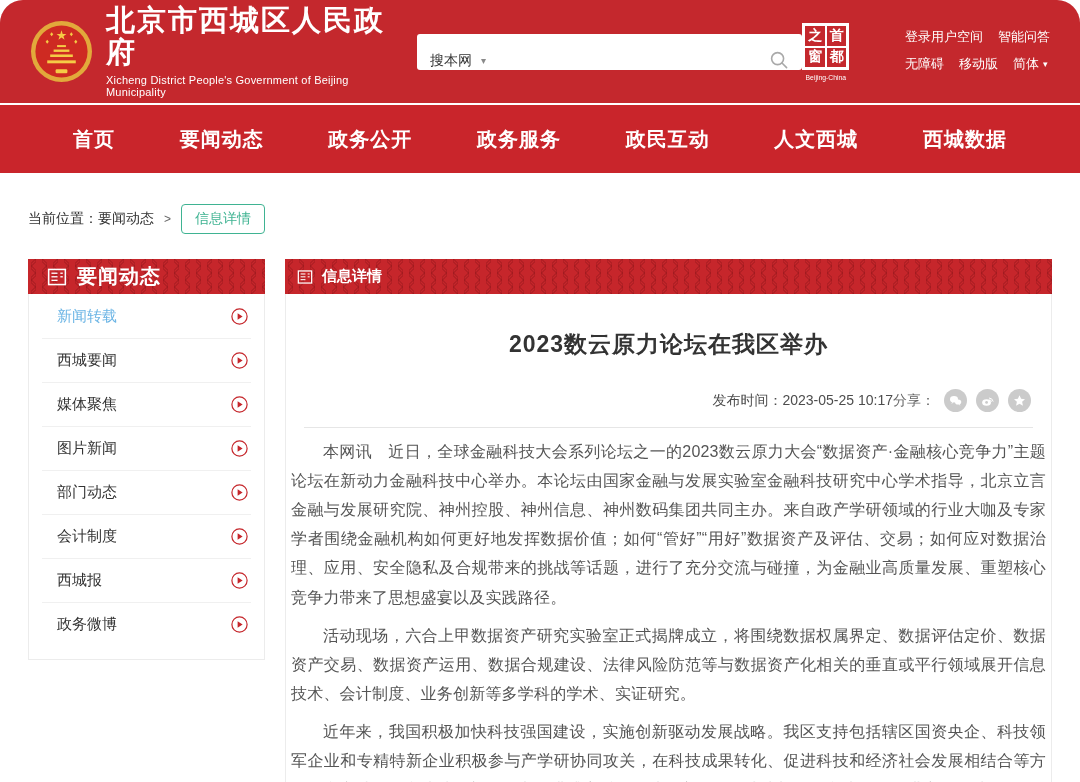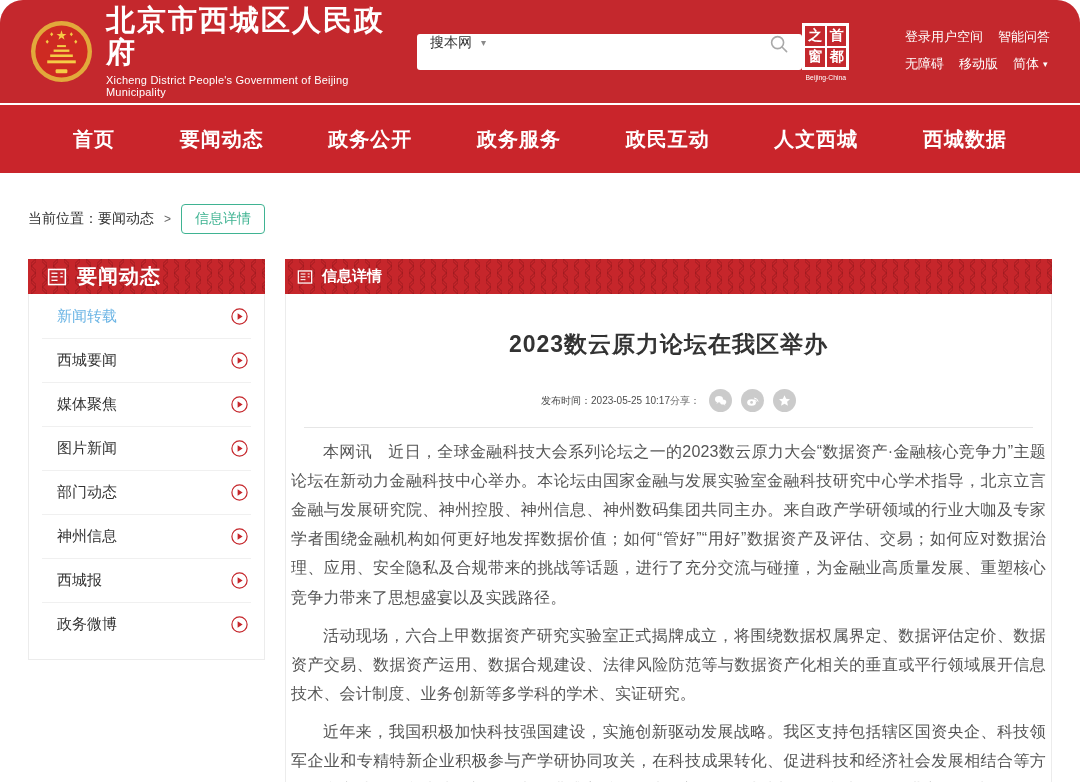--- a/index.html
+++ b/index.html
@@ -18,21 +18,21 @@
   .brand { display:flex; align-items:center; gap:13px; cursor:pointer; }
   .emblem { width:63px; height:63px; flex:0 0 auto; }
   .brand-text .site-title {
     color:#fff; font-size:29px; font-weight:bold; letter-spacing:2px; line-height:1.1;
   }
   .brand-text .site-subtitle {
     color:#fff; font-size:11px; margin-top:5px; letter-spacing:0.2px;
   }
   .search-box {
     width:400px; height:36px; background:#fff; border-radius:3px;
-    display:flex; align-items:flex-start; padding:0 13px; margin-left:16px;
+    display:flex; align-items:flex-end; padding:0 13px; margin-left:16px;
   }
   .search-scope { font-size:14px; color:#333; display:flex; align-items:center; gap:9px; cursor:pointer; white-space:nowrap; }
   .scope-caret { color:#8a8a8a; font-size:10px; }
   .search-input {
     flex:1; border:none; outline:none; height:30px; font-size:14px; margin-left:10px; background:transparent;
   }
   .search-btn { width:20px; height:20px; cursor:pointer; flex:0 0 auto; display:flex; }
   .header-right { margin-left:auto; display:flex; gap:15px; align-items:flex-start; padding-top:2px; }
   .stamp-block { text-align:center; cursor:pointer; }
   .stamp {
@@ -105,22 +105,22 @@
     height:35px; display:flex; align-items:center; gap:9px; padding-left:12px; color:#fff;
   }
   .main-head .head-title { font-size:15px; font-weight:bold; }
   .panel-body {
     border:1px solid #ECECEC; border-top:none; background:#fff; flex:1; padding-bottom:20px;
   }
   .article-title {
     margin-top:35px; text-align:center; font-size:23px; color:#333; font-weight:600; letter-spacing:1px;
   }
   .meta-row {
-    margin:29px 20px 0; display:flex; justify-content:center; align-items:center;
-    font-size:10px; color:#4d4d4d;
+    margin:29px 20px 0; display:flex; justify-content:flex-end; align-items:center;
+    font-size:14px; color:#4d4d4d;
   }
   .share-group { display:flex; align-items:center; gap:9px; color:#666; }
   .share-icon {
     width:23px; height:23px; border-radius:50%; background:#CBCBCB; cursor:pointer;
     display:flex; align-items:center; justify-content:center;
   }
   .meta-divider { margin:15px 18px 0; border-bottom:1px solid #E6E6E6; }
   .article-body { padding:9px 5px 10px; }
   .article-body p {
     text-indent:2em; font-size:16px; color:#555; line-height:1.82;
@@ -265,21 +265,21 @@
           <li class="sidebar-item">
             <span class="sidebar-item-label">部门动态</span>
             <span class="play-icon">
               <svg viewBox="0 0 17 17" width="17" height="17">
                 <circle cx="8.5" cy="8.5" r="7.6" fill="none" stroke="#C5262B" stroke-width="1.2"></circle>
                 <path d="M6.6 5.3 L11.6 8.5 L6.6 11.7 Z" fill="#C5262B"></path>
               </svg>
             </span>
           </li>
           <li class="sidebar-item">
-            <span class="sidebar-item-label">神州信息</span>
+            <span class="sidebar-item-label">会计制度</span>
             <span class="play-icon">
               <svg viewBox="0 0 17 17" width="17" height="17">
                 <circle cx="8.5" cy="8.5" r="7.6" fill="none" stroke="#C5262B" stroke-width="1.2"></circle>
                 <path d="M6.6 5.3 L11.6 8.5 L6.6 11.7 Z" fill="#C5262B"></path>
               </svg>
             </span>
           </li>
           <li class="sidebar-item">
             <span class="sidebar-item-label">西城报</span>
             <span class="play-icon">

